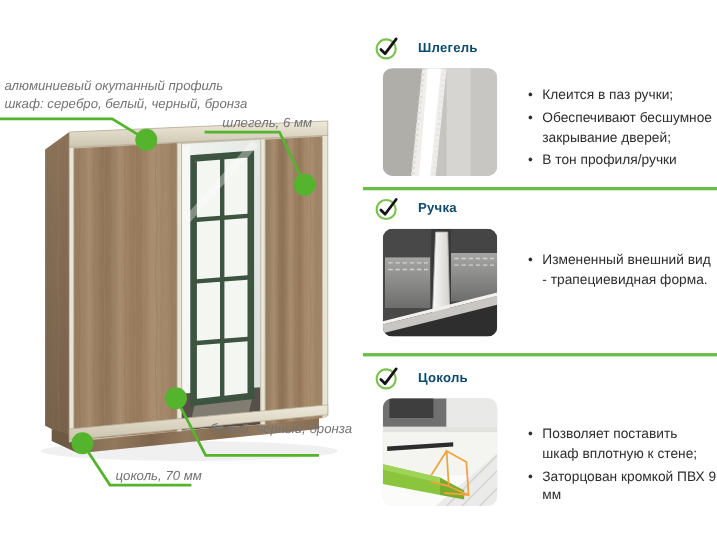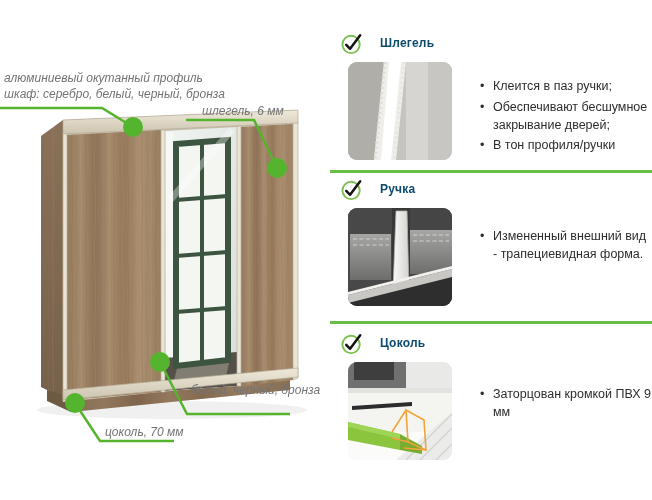--- a/index.html
+++ b/index.html
@@ -255,18 +255,19 @@
           <polygon points="0,60 52,72 52,88 0,78" fill="#8bc53e"></polygon>
           <polygon points="0,60 52,72 52,77 0,65" fill="#a0d457"></polygon>
           <polygon points="52,72 74,84 74,92 52,88" fill="#77ac2e"></polygon>
           <g stroke="#f2a33c" fill="none" stroke-width="1.6">
             <polygon points="58,48 76,58 78,88 60,80"></polygon>
             <path d="M58,48 L44,70 M60,80 L44,76 M78,88 L56,86"></path>
           </g>
         </svg>
       </div>
       <ul class="bullets b3">
+        <li>Позволяет поставить шкаф вплотную к стене;</li>
         <li>Заторцован кромкой ПВХ 9 мм</li>
       </ul>
     </div>
   </section>
 
 </div>
 
 </body></html>

